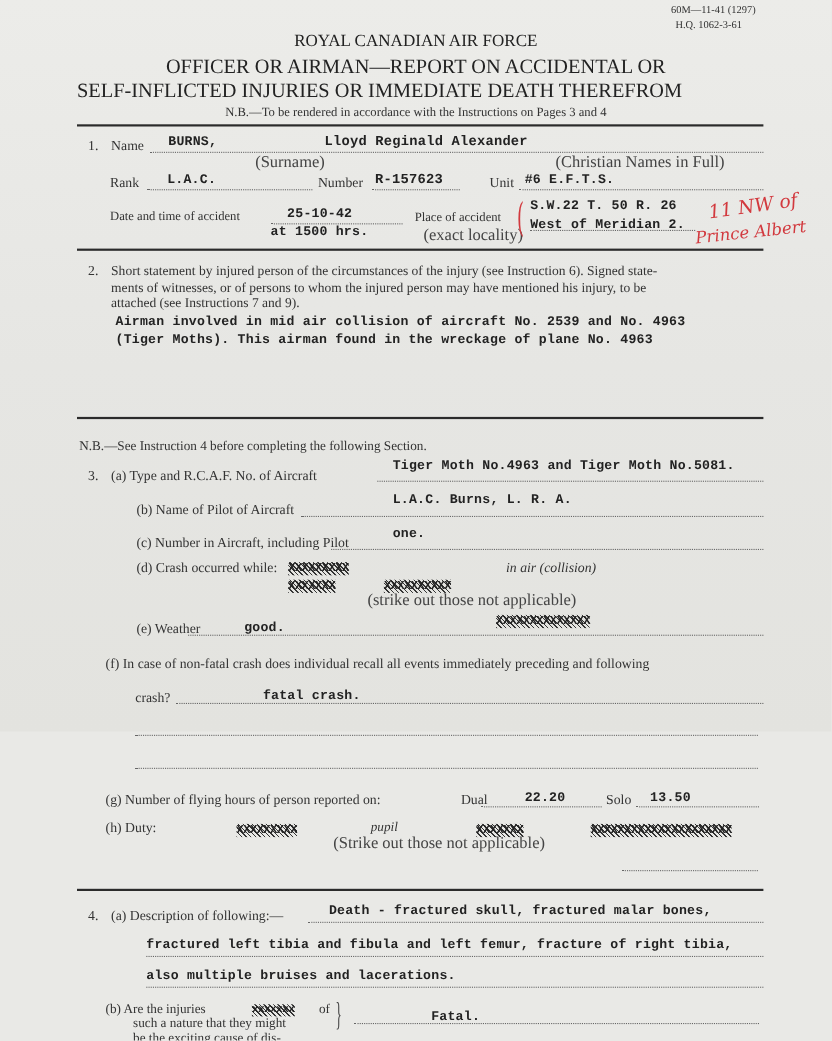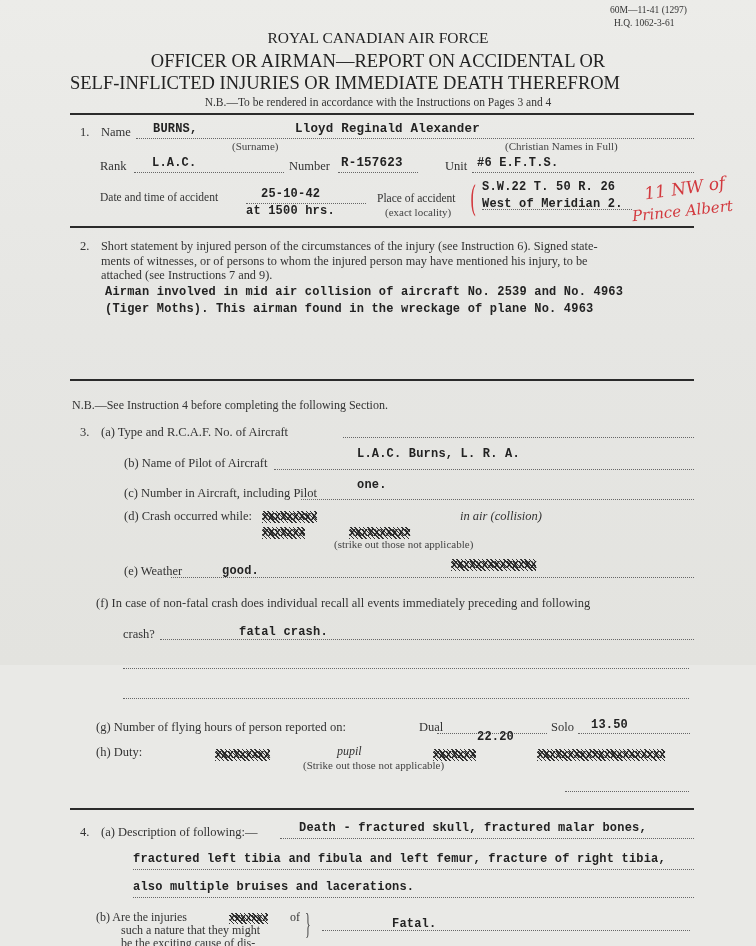--- a/index.html
+++ b/index.html
@@ -8,21 +8,21 @@
     background:#e9e9e6;
     font-family:"Liberation Serif", serif;
     color:#2a2a2a;
     position:relative;
   }
   .page { position:absolute; left:0; top:0; width:756px; height:665px;
     background: linear-gradient(180deg,#ecece9 0%,#e6e6e3 50%,#e3e3df 100%); }
   .abs { position:absolute; white-space:nowrap; }
   .tw { font-family:"Liberation Mono", monospace; font-weight:bold; color:#222; letter-spacing:0.2px; }
   .serif { font-family:"Liberation Serif", serif; }
-  .sm { font-size:11px; color:#444; }
+  .sm { font-size:15px; color:#444; }
   .lbl { font-size:12.5px; color:#333; }
   .dots { position:absolute; border-bottom:1px dotted #666; height:0; }
   .rule { position:absolute; height:2px; background:#2b2b2b; }
   .strike { font-family:"Liberation Mono", monospace; font-weight:bold; font-size:11px; color:#222;
     background: repeating-linear-gradient(45deg,#333 0 1px,transparent 1px 3px); letter-spacing:-0.5px; }
   .hand { font-family:"DejaVu Serif", serif; font-style:italic; color:#d2393e; }
   .ital { font-style:italic; }
 </style>
 </head>
 <body>
@@ -75,20 +75,21 @@
   <div class="abs lbl" style="left:101px;top:254px;font-size:12.3px;">ments of witnesses, or of persons to whom the injured person may have mentioned his injury, to be</div>
   <div class="abs lbl" style="left:101px;top:268px;font-size:12.3px;">attached (see Instructions 7 and 9).</div>
   <div class="abs tw" style="left:105px;top:285px;font-size:12px;">Airman involved in mid air collision of aircraft No. 2539 and No. 4963</div>
   <div class="abs tw" style="left:105px;top:302px;font-size:12px;">(Tiger Moths).  This airman found in the wreckage of plane No. 4963</div>
   <div class="rule" style="left:70px;top:379px;width:624px;"></div>
 
   <div class="abs lbl" style="left:72px;top:398px;font-size:12px;">N.B.—See Instruction 4 before completing the following Section.</div>
   <div class="abs lbl" style="left:80px;top:425px;">3.</div>
   <div class="abs lbl" style="left:101px;top:425px;">(a) Type and R.C.A.F. No. of Aircraft</div>
   <div class="dots" style="left:343px;top:437px;width:351px;"></div>
+  <div class="abs tw" style="left:357px;top:416px;font-size:12px;">Tiger Moth No.4963 and Tiger Moth No.5081.</div>
 
   <div class="abs lbl" style="left:124px;top:456px;">(b) Name of Pilot of Aircraft</div>
   <div class="dots" style="left:274px;top:469px;width:420px;"></div>
   <div class="abs tw" style="left:357px;top:447px;font-size:12px;">L.A.C.  Burns, L. R. A.</div>
 
   <div class="abs lbl" style="left:124px;top:486px;">(c) Number in Aircraft, including Pilot</div>
   <div class="dots" style="left:301px;top:499px;width:393px;"></div>
   <div class="abs tw" style="left:357px;top:478px;font-size:12px;">one.</div>
 
   <div class="abs lbl" style="left:124px;top:509px;">(d) Crash occurred while:</div>
@@ -106,21 +107,21 @@
   <div class="abs lbl" style="left:96px;top:596px;font-size:12.5px;">(f) In case of non-fatal crash does individual recall all events immediately preceding and following</div>
   <div class="abs lbl" style="left:123px;top:627px;">crash?</div>
   <div class="dots" style="left:160px;top:639px;width:534px;"></div>
   <div class="abs tw" style="left:239px;top:625px;font-size:12px;">fatal crash.</div>
   <div class="dots" style="left:123px;top:668px;width:566px;"></div>
   <div class="dots" style="left:123px;top:698px;width:566px;"></div>
 
   <div class="abs lbl" style="left:96px;top:720px;font-size:12.5px;">(g) Number of flying hours of person reported on:</div>
   <div class="abs lbl" style="left:407px;top:720px;font-size:12.5px;margin-left:12px;">Dual</div>
   <div class="dots" style="left:437px;top:733px;width:110px;"></div>
-  <div class="abs tw" style="left:477px;top:718px;font-size:12px;margin-top:12px;">22.20</div>
+  <div class="abs tw" style="left:477px;top:718px;font-size:12px;">22.20</div>
   <div class="abs lbl" style="left:551px;top:720px;font-size:12.5px;">Solo</div>
   <div class="dots" style="left:578px;top:733px;width:112px;"></div>
   <div class="abs tw" style="left:591px;top:718px;font-size:12px;">13.50</div>
 
   <div class="abs lbl" style="left:96px;top:745px;font-size:12.5px;">(h) Duty:</div>
   <div class="abs strike" style="left:215px;top:749px;">XXXXXXXXX</div>
   <div class="abs serif ital" style="left:337px;top:744px;font-size:12px;color:#333;">pupil</div>
   <div class="abs strike" style="left:433px;top:749px;">XXXXXXX</div>
   <div class="abs strike" style="left:537px;top:749px;">XXXXXXXXXXXXXXXXXXXXX</div>
   <div class="abs sm" style="left:303px;top:759px;">(Strike out those not applicable)</div>

